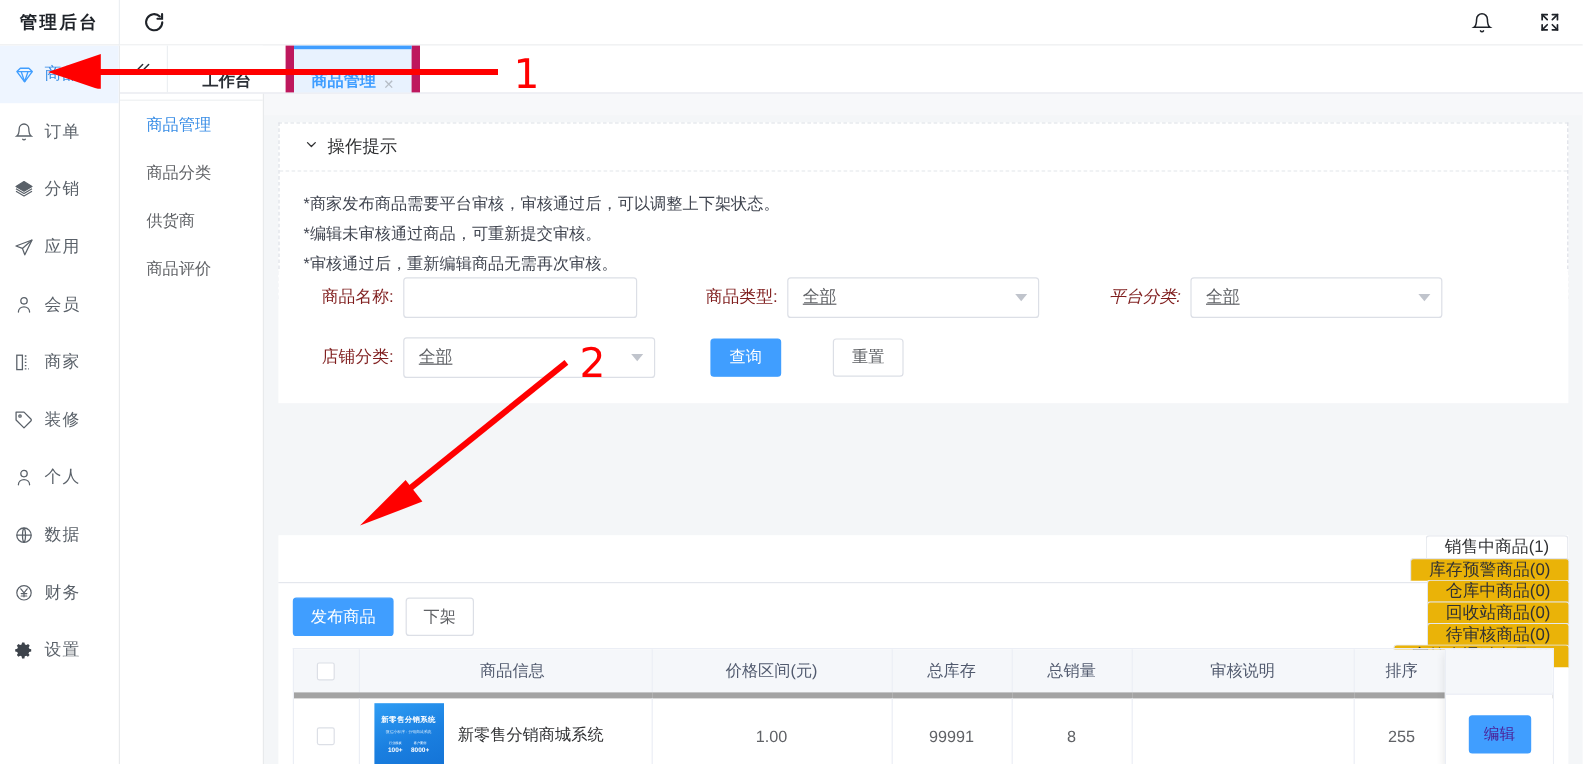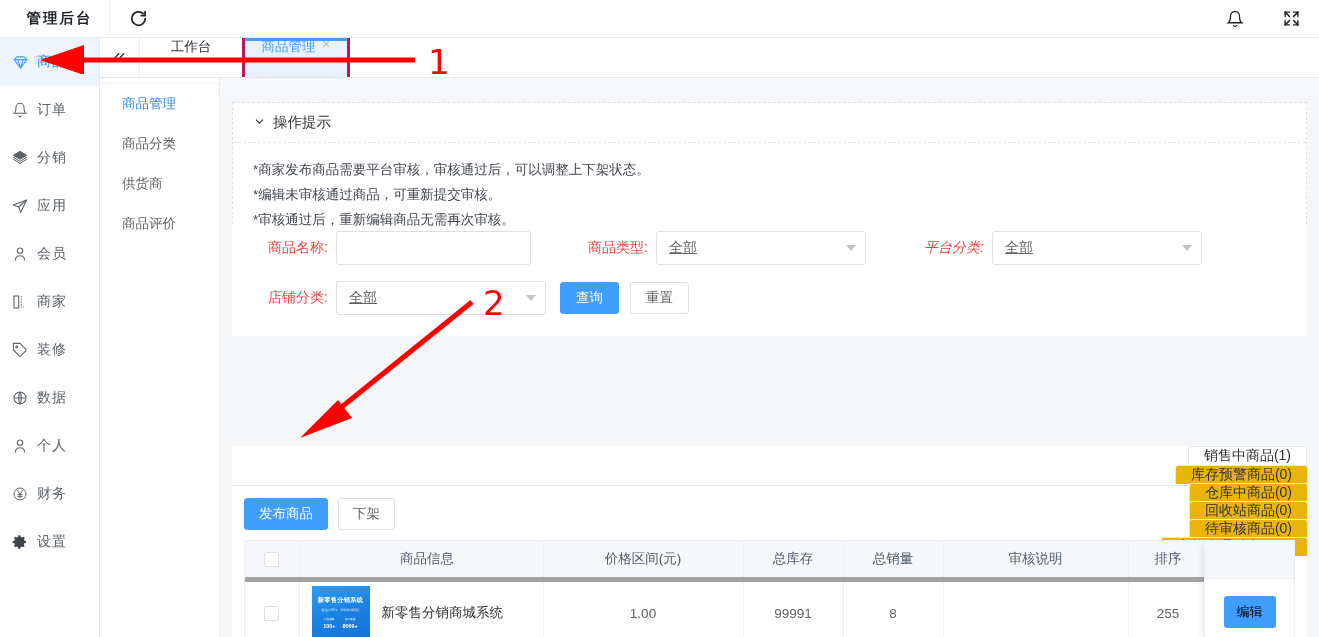--- a/index.html
+++ b/index.html
@@ -12,21 +12,20 @@
 
   
   .topbar {
     position: absolute; top: 0; left: 0; width: 1319px; height: 38px;
     background: #fff; border-bottom: 1px solid #e8eaec; display: flex; align-items: center;
   }
   .brand {
     width: 100px; height: 38px; display: flex; align-items: center; justify-content: center;
     font-weight: bold; font-size: 14.5px; letter-spacing: 2px; color: #1f2329;
     border-right: 1px solid #eceff2;
-    margin-left: 10px;
   }
   .refresh-btn {
     width: 56px; height: 38px; display: flex; align-items: center; justify-content: center;
     cursor: pointer;
   }
   .topbar-spacer { flex: 1; }
   .topbar-icon {
     width: 56px; height: 38px; display: flex; align-items: center; justify-content: center;
     cursor: pointer;
   }
@@ -65,23 +64,24 @@
   .tabstrip {
     position: absolute; top: 38px; left: 100px; width: 1219px; height: 40px;
     background: #fff; border-bottom: 1px solid #e4e7ed; display: flex; align-items: stretch;
     z-index: 3;
   }
   .tab-collapse {
     width: 40px; display: flex; align-items: center; justify-content: center;
     border-right: 1px solid #eceff2; cursor: pointer; color: #444;
   }
   .tab {
-    min-width: 105px; padding: 0 14px; display: flex; align-items: flex-start; justify-content: center;
-    gap: 6px; font-size: 13.5px; color: #2b2f36; border-right: 3px solid #be185d; cursor: pointer;
+    min-width: 105px; padding: 0 14px; display: flex; align-items: flex-end; justify-content: center;
+    gap: 6px; font-size: 13.5px; color: #2b2f36; border-right: 7px solid #be185d; cursor: pointer;
     position: relative;
+    font-weight: bold;
   }
   .tab.active { background: #e8f2fe; color: #409eff; }
   .tab.active::before {
     content: ""; position: absolute; top: 0; left: 0; right: 0; height: 2.5px; background: #409eff;
   }
   .tab .close { font-size: 11px; color: #b6bdc6; }
 
   
   .content {
     position: absolute; top: 78px; left: 220px; width: 1099px; height: 559px;
@@ -100,41 +100,42 @@
     font-size: 14.5px; color: #303133; border-bottom: 1px dashed #e2e5e9; cursor: pointer;
   }
   .tips-body { padding: 14px 20px 16px 20px; }
   .tips-body p { font-size: 13.5px; color: #404550; line-height: 25px; }
 
   .filter-card {
     position: absolute; left: 12px; top: 148px; width: 1075px; height: 110px; background: #fff;
   }
   .frow { display: flex; align-items: center; height: 44px; padding-left: 16px; }
   .fgroup { display: flex; align-items: center; }
-  .flabel { font-size: 14px; color: #ef4444; white-space: nowrap; text-align: right; }
+  .flabel { font-size: 14px; color: #7f1d1d; white-space: nowrap; text-align: right; }
   .fctl { margin-left: 8px; position: relative; }
   .inp {
     height: 34px; border: 1px solid #dcdfe6; border-radius: 3px; background: #fff;
     font-size: 13.5px; color: #606266; padding: 0 10px; outline: none;
     font-family: "Liberation Sans", sans-serif;
   }
   .sel {
     height: 34px; border: 1px solid #dcdfe6; border-radius: 3px; background: #fff;
     font-size: 14px; color: #606266; padding: 0 26px 0 12px; display: flex; align-items: center;
     cursor: pointer; position: relative; text-decoration: underline;
   }
   .sel .caret {
     position: absolute; right: 9px; top: 50%; transform: translateY(-50%);
     width: 0; height: 0; border-left: 5px solid transparent; border-right: 5px solid transparent;
     border-top: 6px solid #c0c4cc;
   }
   .btn {
     height: 32px; padding: 0 15px; border-radius: 3px; font-size: 13.5px; cursor: pointer;
     display: inline-flex; align-items: center; justify-content: center;
     font-family: "Liberation Sans", sans-serif;
+    margin-left: 32px;
   }
   .btn-primary { background: #409eff; color: #fff; border: 1px solid #409eff; }
   .btn-default { background: #fff; color: #606266; border: 1px solid #dcdfe6; }
 
   .table-card {
     position: absolute; left: 12px; top: 368px; width: 1075px; height: 260px; background: #fff;
   }
   .ttabs { height: 40px; display: flex; align-items: flex-end; border-bottom: 1px solid #e4e7ed; flex-direction: column; }
   .ttab {
     padding: 0 15px; height: 39px; display: flex; align-items: center; font-size: 14px;
@@ -175,21 +176,21 @@
   .thumb .tsub { font-size: 2.6px; color: #bcdcfa; display: block; }
   .pname { font-size: 13.5px; color: #303133; }
 
   .fixed-right {
     position: absolute; top: 0; right: 0; width: 90px; height: 106px; background: #fff;
     border-left: 1px solid #ebeef5; box-shadow: -4px 0 8px -4px rgba(0,0,0,.12);
   }
   .fixed-right .fh { height: 38px; background: #f5f7fa; border-bottom: 1px solid #ebeef5; }
   .fixed-right .fb { height: 67px; display: flex; align-items: center; justify-content: center; border-bottom: 1px solid #ebeef5;}
   .edit-btn {
-    background: #409eff; color: #000000; font-size: 13px; padding: 7px 13px; border-radius: 3px;
+    background: #409eff; color: #4c1d95; font-size: 13px; padding: 7px 13px; border-radius: 3px;
     cursor: pointer;
   }
 
   
   .anno { position: absolute; pointer-events: none; z-index: 50; }
   .anno-num { position: absolute; color: #ff0000; font-size: 34px; font-family: "DejaVu Sans", sans-serif; z-index: 50; }
 </style>
 </head>
 <body>
 
@@ -278,35 +279,35 @@
       <span class="ic">
         <svg width="16" height="16" viewBox="0 0 24 24" fill="none" stroke="#5a6169" stroke-width="1.6" stroke-linejoin="round">
             <path d="M20.6 13.3L12 21.9 2.1 12V2.1H12l8.6 8.6a1.8 1.8 0 0 1 0 2.6z"></path>
             <circle cx="7" cy="7" r="1.5"></circle>
           </svg>
       </span>
         <span class="lbl">装修</span>
     </div>
     <div class="side-item">
       <span class="ic">
+        <svg width="16" height="16" viewBox="0 0 24 24" fill="none" stroke="#5a6169" stroke-width="1.6" stroke-linecap="round">
+            <circle cx="12" cy="7" r="4"></circle>
+            <path d="M5 21c0-4 3.3-6.5 7-6.5s7 2.5 7 6.5"></path>
+          </svg>
+      </span>
+        <span class="lbl">个人</span>
+    </div>
+    <div class="side-item">
+      <span class="ic">
         <svg width="16" height="16" viewBox="0 0 24 24" fill="none" stroke="#5a6169" stroke-width="1.6">
             <circle cx="12" cy="12" r="9"></circle>
             <path d="M3 12h18M12 3c2.5 2.8 2.5 15.2 0 18M12 3c-2.5 2.8-2.5 15.2 0 18"></path>
           </svg>
       </span>
         <span class="lbl">数据</span>
-    </div>
-    <div class="side-item">
-      <span class="ic">
-        <svg width="16" height="16" viewBox="0 0 24 24" fill="none" stroke="#5a6169" stroke-width="1.6" stroke-linecap="round">
-            <circle cx="12" cy="7" r="4"></circle>
-            <path d="M5 21c0-4 3.3-6.5 7-6.5s7 2.5 7 6.5"></path>
-          </svg>
-      </span>
-        <span class="lbl">个人</span>
     </div>
     <div class="side-item">
       <span class="ic">
         <svg width="16" height="16" viewBox="0 0 24 24" fill="none" stroke="#5a6169" stroke-width="1.5">
             <circle cx="12" cy="12" r="9"></circle>
             <path d="M8 7l4 5 4-5M8.5 13h7M8.5 16h7M12 12v5" stroke-linecap="round"></path>
           </svg>
       </span>
         <span class="lbl">财务</span>
     </div>

